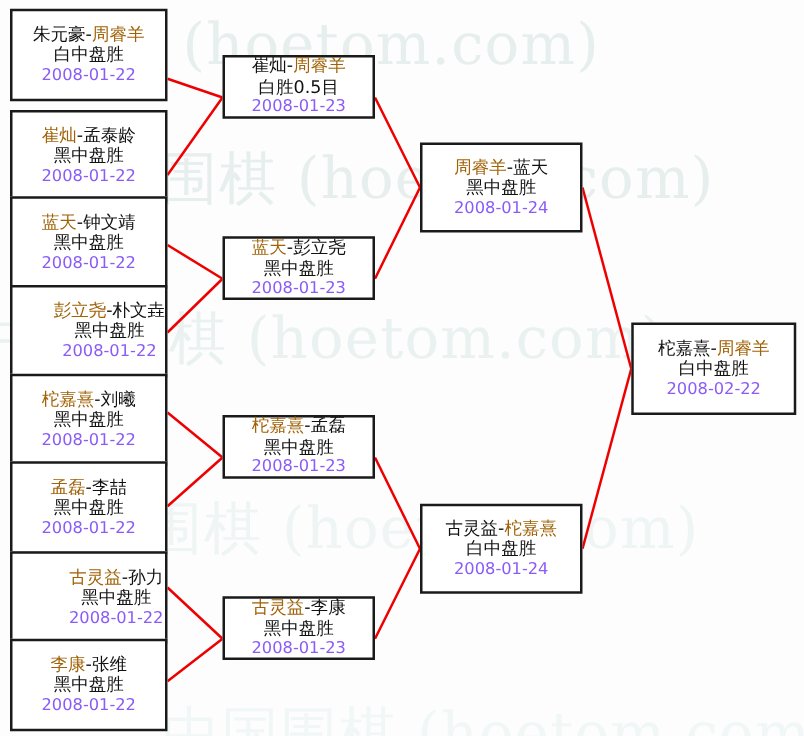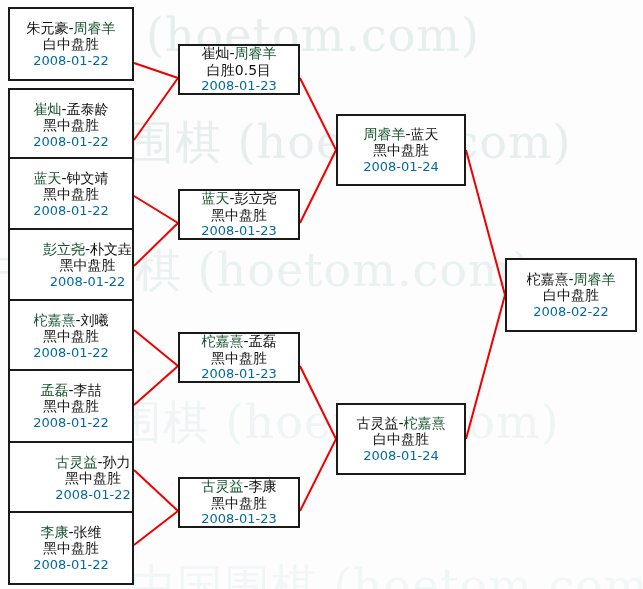--- a/index.html
+++ b/index.html
@@ -42,23 +42,23 @@
     text-align:center;
     font-family:"DejaVu Sans","Liberation Sans",sans-serif;
     display:flex;
     flex-direction:column;
     justify-content:center;
     align-items:center;
     line-height:1.18;
   }
   .ln{display:block;white-space:nowrap;}
   .players{font-size:14px;color:#111111;}
-  .players .win{color:#14532d;}
+  .players .win{color:#a16207;}
   .result{font-size:14px;color:#111111;}
-  .date{font-size:13px;color:#0369a1;font-family:"DejaVu Sans","Liberation Sans",sans-serif;letter-spacing:0px;}
+  .date{font-size:13px;color:#8b5cf6;font-family:"DejaVu Sans","Liberation Sans",sans-serif;letter-spacing:0px;}
 
   
   .r1{left:8px;width:126px;height:74px;}
   .r1.b1{top:7px;}
   .r1.b2{top:88px;}
   .r1.b3{top:157px;}
   .r1.b4{top:228px;padding-left:33px;}
   .r1.b5{top:299px;}
   .r1.b6{top:369px;text-align:right;}
   .r1.b7{top:441px;padding-left:44px;}

